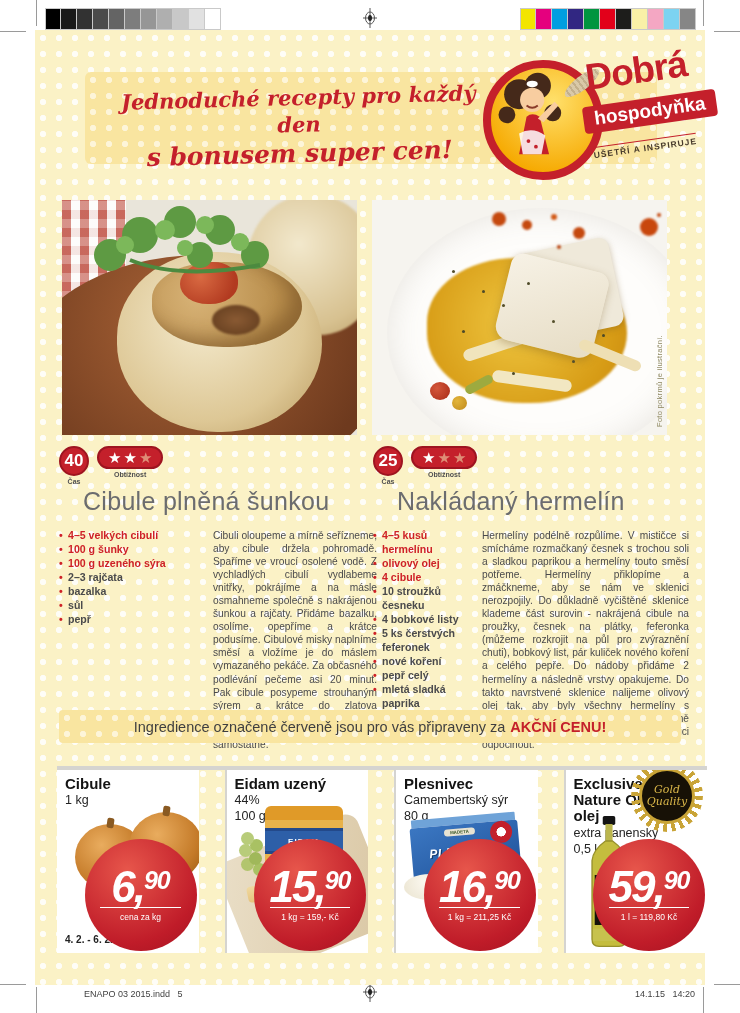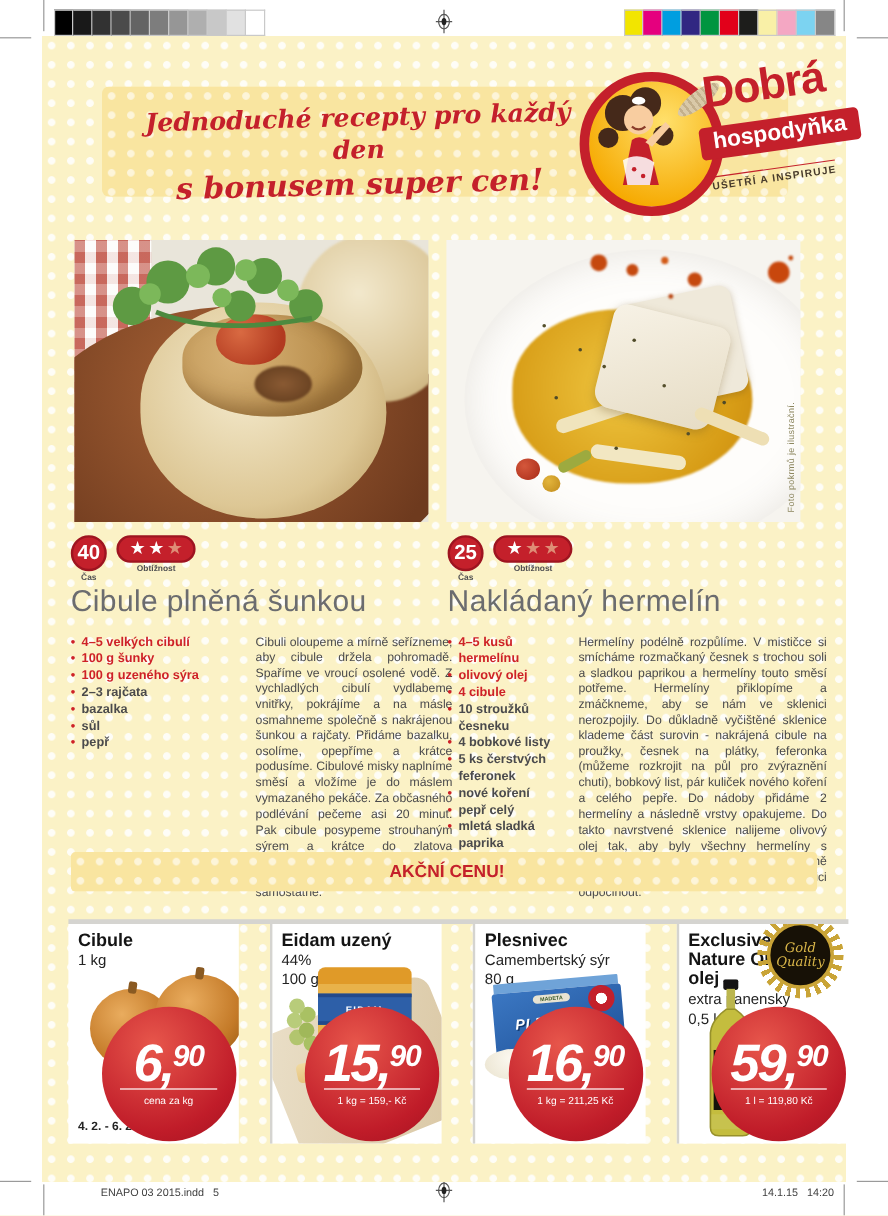--- a/index.html
+++ b/index.html
@@ -102,21 +102,21 @@
   .badges{position:absolute;top:416px;display:flex;gap:8px;align-items:flex-start;}
   #badges1{left:24px;} #badges2{left:338px;}
   .b-item{display:flex;flex-direction:column;align-items:center;}
   .time-circle{width:30px;height:30px;border-radius:50%;background:#C4202B;color:#fff;font-size:17px;
     font-weight:bold;display:flex;align-items:center;justify-content:center;border:2px solid #9E1420;box-sizing:border-box;}
   .stars-pill{background:#C4202B;border-radius:15px;padding:3px 9px 4px;height:23px;box-sizing:border-box;
     display:flex;align-items:center;gap:2px;border:2px solid #9E1420;}
   .star{font-size:15px;line-height:1;color:#DE8D76;}
   .star.on{color:#ffffff;}
   .b-lbl{font-size:7px;font-weight:bold;color:#4F4F51;margin-top:2px;}
-  .r-title{position:absolute;top:457px;font-size:25px;color:#6B6C6F;letter-spacing:.3px;}
+  .r-title{position:absolute;top:457px;font-size:25px;color:#6B6C6F;letter-spacing:.3px;margin-left:24px;}
   #title1{left:24px;} #title2{left:338px;}
 
   
   .ing{position:absolute;top:499px;margin:0;padding:0;list-style:none;font-size:10.6px;
        line-height:1.32;color:#4A4A4C;font-weight:bold;}
   #ing1{left:24px;width:150px;} #ing2{left:338px;width:106px;}
   .ing li{position:relative;padding-left:9px;}
   .ing li::before{content:"\2022";color:#CE2127;position:absolute;left:0;}
   .ing li.red{color:#CE2127;}
   .ins{position:absolute;top:499px;font-size:10.2px;line-height:1.28;color:#4A4A4C;text-align:justify;}
@@ -362,20 +362,21 @@
     <li>4 bobkové listy</li>
     <li>5 ks čerstvých feferonek</li>
     <li>nové koření</li>
     <li>pepř celý</li>
     <li>mletá sladká paprika</li>
     <li>sůl</li>
   </ul>
   <div class="ins" id="ins2">Hermelíny podélně rozpůlíme. V mističce si smícháme rozmačkaný česnek s trochou soli a sladkou paprikou a hermelíny touto směsí potřeme. Hermelíny přiklopíme a zmáčkneme, aby se nám ve sklenici nerozpojily. Do důkladně vyčištěné sklenice klademe část surovin - nakrájená cibule na proužky, česnek na plátky, feferonka (můžeme rozkrojit na půl pro zvýraznění chuti), bobkový list, pár kuliček nového koření a celého pepře. Do nádoby přidáme 2 hermelíny a následně vrstvy opakujeme. Do takto navrstvené sklenice nalijeme olivový olej tak, aby byly všechny hermelíny s ostatními surovinami ponořené. Pevně uzavřeme a necháme 5 dní v lednici odpočinout.</div>
 
   <div id="promo" class="dots-dark">
+    <span>Ingredience označené červeně jsou pro vás připraveny za</span>
     <span class="hl">AKČNÍ CENU!</span>
   </div>
 
   <div id="products">
 
     <div class="card">
       <div class="p-name">Cibule</div>
       <div class="p-spec">1 kg</div>
       <div class="p-img">
         <div class="onion" style="left:18px;top:14px;width:70px;height:66px;"></div>

